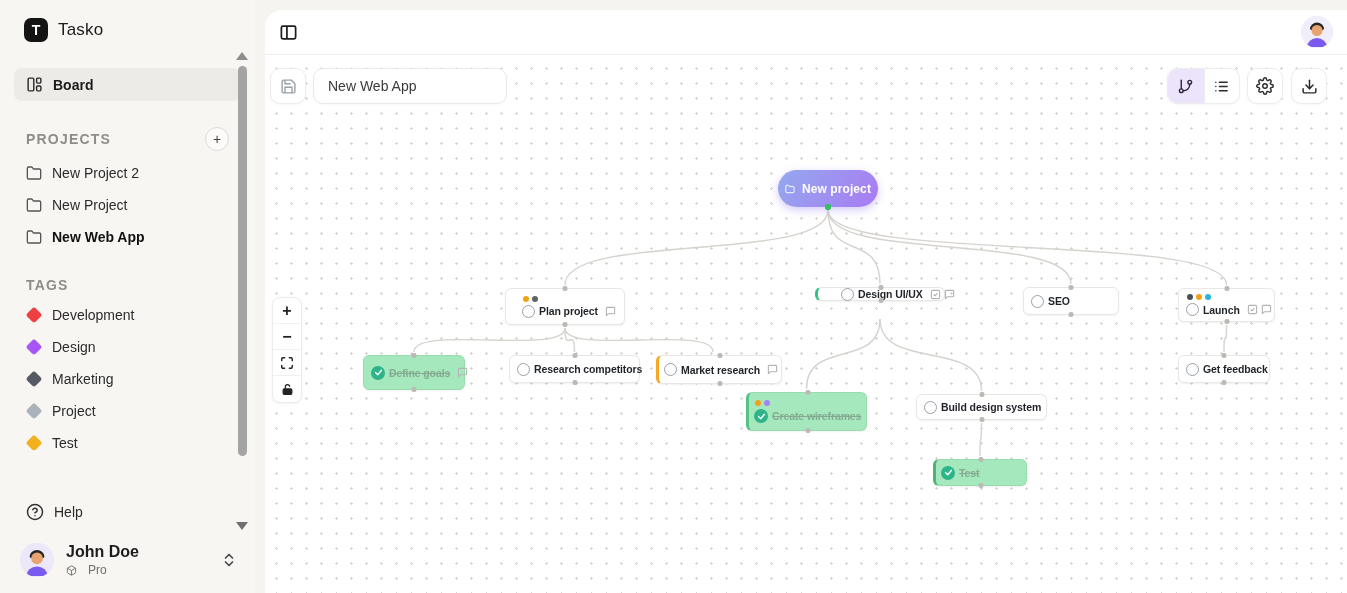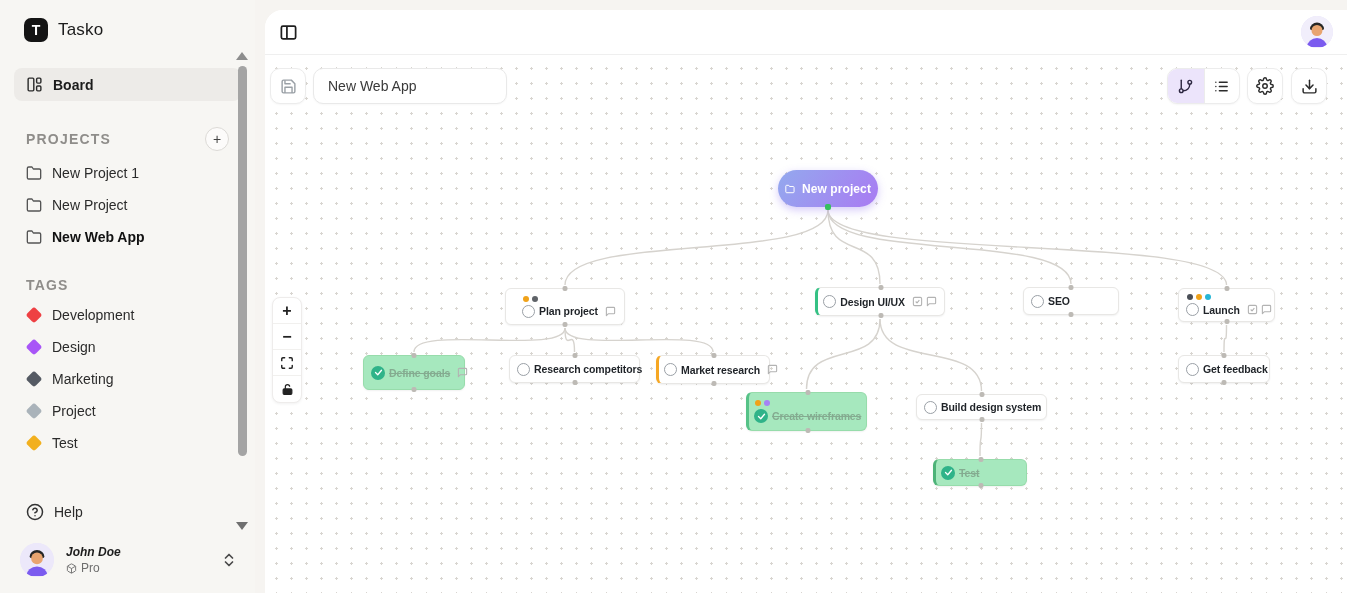--- a/index.html
+++ b/index.html
@@ -25,22 +25,22 @@
   .diamond { width:12px; height:12px; border-radius:3px; transform:rotate(45deg); margin:2px; flex:none; }
   .sb-track { position:absolute; right:6px; top:52px; width:14px; height:478px; }
   .sb-arrow { width:0; height:0; border-left:6px solid transparent; border-right:6px solid transparent; margin:0 auto; cursor:pointer; }
   .sb-arrow.up { border-bottom:8px solid #8d8d8d; }
   .sb-arrow.down { border-top:8px solid #6f6f6f; position:absolute; bottom:0; left:1px; }
   .sb-thumb { width:9px; margin:6px auto 0; height:390px; background:#a4a4a4; border-radius:5px; cursor:pointer; }
   .help-row { position:absolute; left:0; bottom:64px; width:255px; }
   .user-row { position:absolute; left:0; bottom:8px; width:255px; display:flex; align-items:center; padding:8px 20px; gap:12px; }
   .avatar { border-radius:50%; background:#eae6fa; overflow:hidden; flex:none; }
   .user-meta { flex:1; }
-  .user-name { font-size:12px; font-weight:bold; color:#1d1d1d;font-style:italic; }
-  .user-plan { display:flex; align-items:center; gap:4px; font-size:12px; color:#6e6e6e; margin-top:2px; }
+  .user-name { font-size:16px; font-weight:bold; color:#1d1d1d; }
+  .user-plan { display:flex; align-items:center; gap:11px; font-size:12px; color:#6e6e6e; margin-top:2px; }
   .chevrons { cursor:pointer; }
 
   
   .panel { position:absolute; left:265px; top:10px; right:0; bottom:0; background:#fff;
     border-top-left-radius:18px; overflow:hidden; }
   .panel-header { height:45px; display:flex; align-items:center; padding:0 14px;
     border-bottom:1px solid #efefef; background:#fff; position:relative; z-index:5; }
   .hdr-toggle { cursor:pointer; display:flex; }
   .hdr-avatar { position:absolute; right:14px; top:6px; cursor:pointer; }
 
@@ -112,21 +112,21 @@
 
   <div class="section-head">
     <span class="section-label">PROJECTS</span>
     <span class="plus-btn">+</span>
   </div>
   <div id="projects-list">
       <div class="side-item proj-item">
         <svg width="16" height="16" viewBox="0 0 24 24" fill="none" stroke="#555" stroke-width="2" stroke-linejoin="round">
           <path d="M22 19a2 2 0 0 1-2 2H4a2 2 0 0 1-2-2V5a2 2 0 0 1 2-2h5l2 3h9a2 2 0 0 1 2 2z"></path>
         </svg>
-        <span>New Project 1</span>
+        <span>New Project 2</span>
       </div>
       <div class="side-item proj-item">
         <svg width="16" height="16" viewBox="0 0 24 24" fill="none" stroke="#555" stroke-width="2" stroke-linejoin="round">
           <path d="M22 19a2 2 0 0 1-2 2H4a2 2 0 0 1-2-2V5a2 2 0 0 1 2-2h5l2 3h9a2 2 0 0 1 2 2z"></path>
         </svg>
         <span>New Project</span>
       </div>
       <div class="side-item proj-item active">
         <svg width="16" height="16" viewBox="0 0 24 24" fill="none" stroke="#555" stroke-width="2" stroke-linejoin="round">
           <path d="M22 19a2 2 0 0 1-2 2H4a2 2 0 0 1-2-2V5a2 2 0 0 1 2-2h5l2 3h9a2 2 0 0 1 2 2z"></path>
@@ -255,21 +255,21 @@
             <span class="label">Plan project</span>
             <span class="mini-icons">
               <svg width="11" height="11" viewBox="0 0 24 24" fill="none" stroke="#b3b3b3" stroke-width="2.4" stroke-linejoin="round">
                 <path d="M21 15a2 2 0 0 1-2 2H7l-4 4V5a2 2 0 0 1 2-2h14a2 2 0 0 1 2 2z"></path>
               </svg>
             </span>
           </div>
           <span class="handle top"></span>
           <span class="handle bottom"></span>
         </div>
-        <div class="node" style="left: 550px; top: 232px; width: 130px; height: 29px; border-left: 3px solid rgb(53, 193, 132); padding-left: 5px; align-items: flex-end;">
+        <div class="node" style="left: 550px; top: 232px; width: 130px; height: 14px; border-left: 3px solid rgb(53, 193, 132); padding-left: 23px;">
           <div class="row">
             <span class="checkbox"></span>
             <span class="label">Design UI/UX</span>
             <span class="mini-icons">
               <svg width="11" height="11" viewBox="0 0 24 24" fill="none" stroke="#b3b3b3" stroke-width="2.4" stroke-linejoin="round">
                 <rect x="3" y="3" width="18" height="18" rx="3"></rect>
                 <polyline points="8 12 11 15 16 9"></polyline>
               </svg>
               <svg width="11" height="11" viewBox="0 0 24 24" fill="none" stroke="#b3b3b3" stroke-width="2.4" stroke-linejoin="round">
                 <path d="M21 15a2 2 0 0 1-2 2H7l-4 4V5a2 2 0 0 1 2-2h14a2 2 0 0 1 2 2z"></path>
@@ -327,21 +327,21 @@
           <span class="handle bottom"></span>
         </div>
         <div class="node" style="left: 244px; top: 300px; width: 131px; height: 28px;">
           <div class="row">
             <span class="checkbox"></span>
             <span class="label">Research competitors</span>
           </div>
           <span class="handle top"></span>
           <span class="handle bottom"></span>
         </div>
-        <div class="node" style="left: 391px; top: 300px; width: 114px; height: 29px; border-left: 3px solid rgb(246, 167, 35); padding-left: 5px;">
+        <div class="node" style="left: 391px; top: 300px; width: 126px; height: 29px; border-left: 3px solid rgb(246, 167, 35); padding-left: 5px;">
           <div class="row">
             <span class="checkbox"></span>
             <span class="label">Market research</span>
             <span class="mini-icons">
               <svg width="11" height="11" viewBox="0 0 24 24" fill="none" stroke="#b3b3b3" stroke-width="2.4" stroke-linejoin="round">
                 <path d="M21 15a2 2 0 0 1-2 2H7l-4 4V5a2 2 0 0 1 2-2h14a2 2 0 0 1 2 2z"></path>
               </svg>
             </span>
           </div>
           <span class="handle top"></span>

